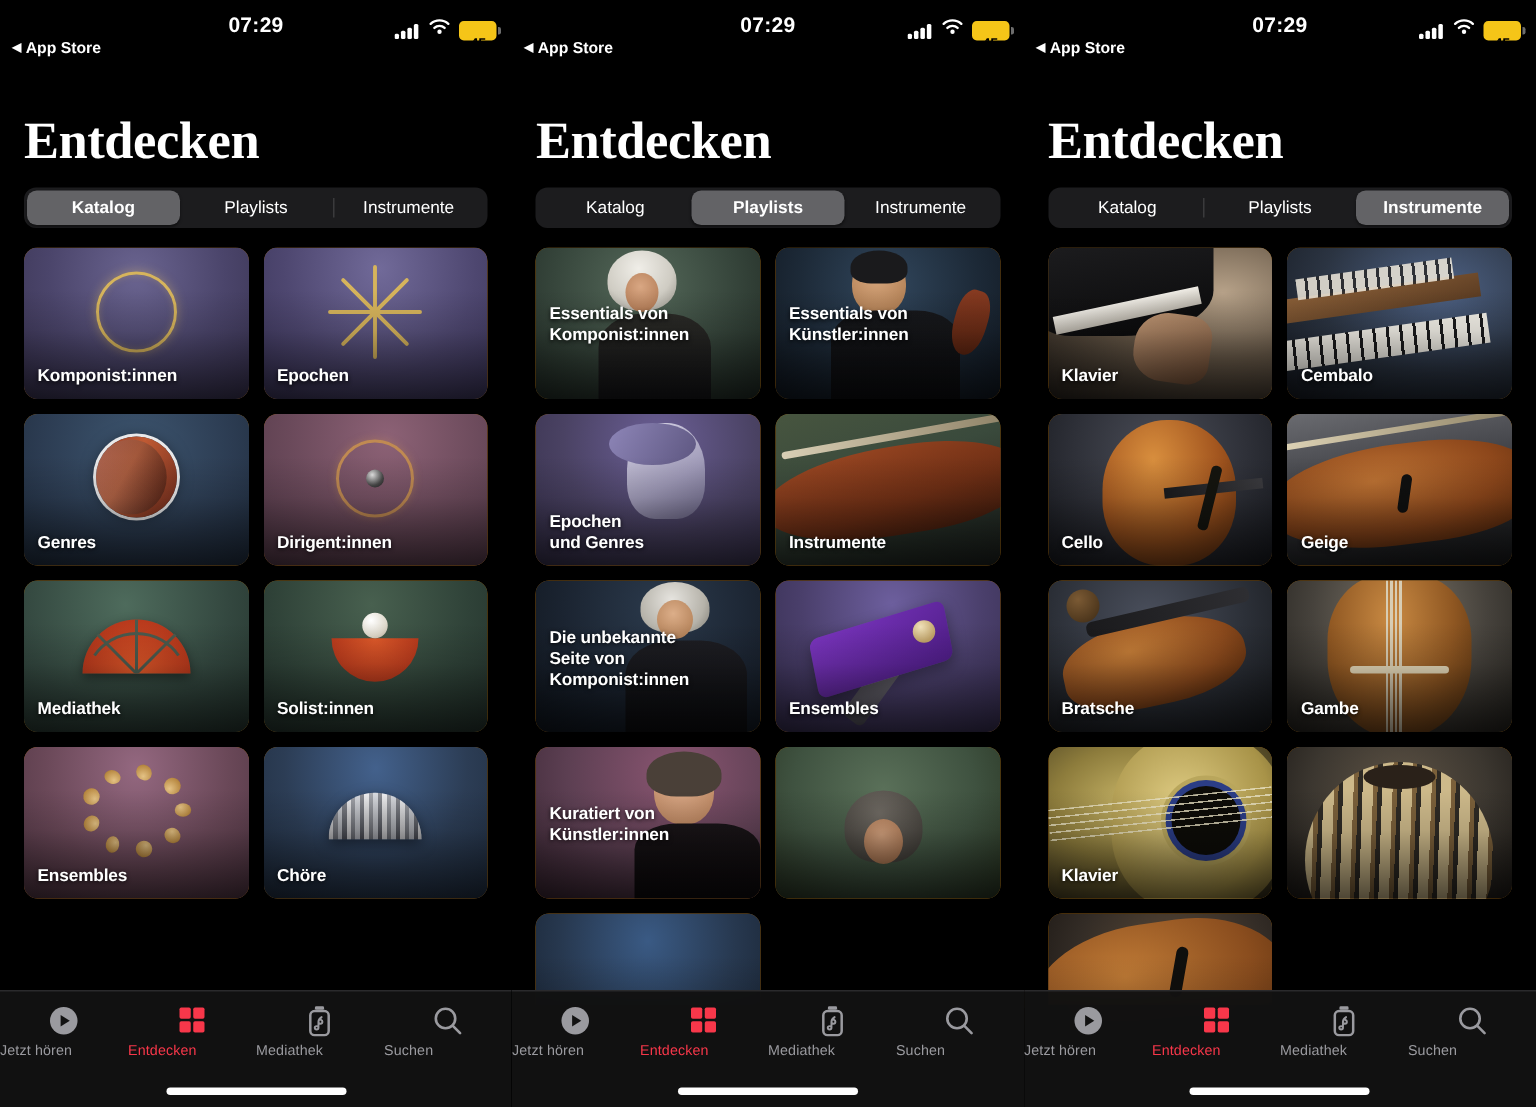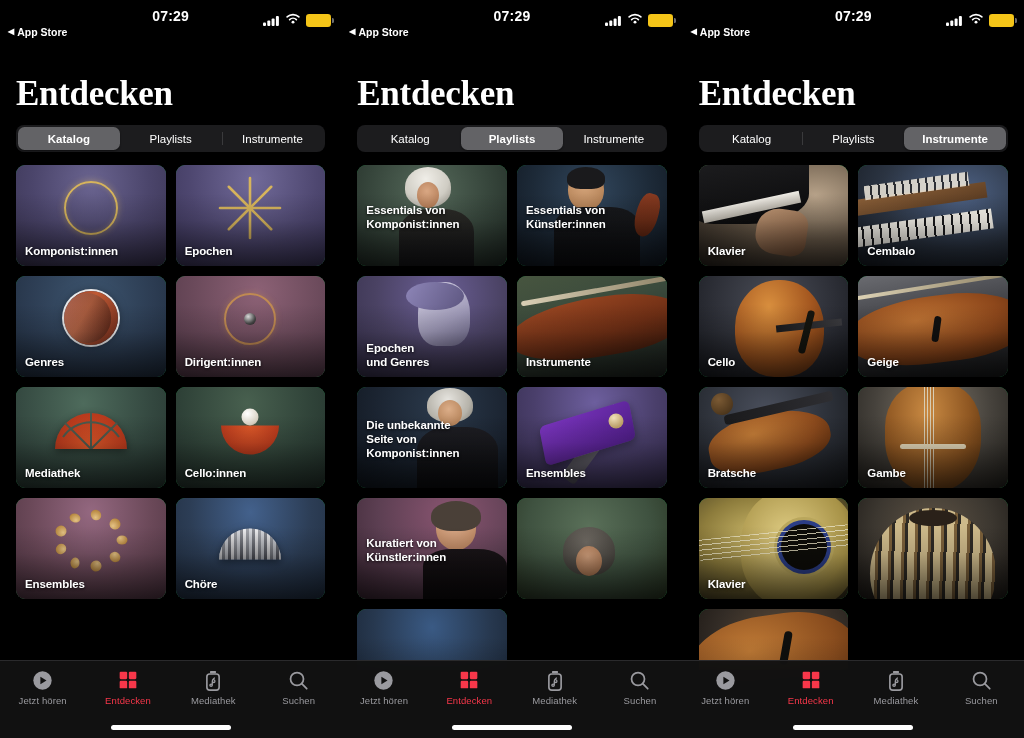--- a/index.html
+++ b/index.html
@@ -112,21 +112,21 @@
   .grid {
     display:grid;
     grid-template-columns:1fr 1fr;
     gap:10px 10px;
   }
   .card {
     position:relative;
     height:101px;
     border-radius:9px;
     overflow:hidden;
-    background:#15803d;
+    background:#a16207;
   }
   .card .art {
     position:absolute; inset:0;
   }
   .card .label {
     position:absolute;
     left:9px; right:6px;
     color:#fff;
     font-size:11.5px;
     font-weight:bold;
@@ -142,21 +142,21 @@
     position:absolute; left:0; right:0; bottom:0;
     height:78px;
     background:rgba(18,18,18,.96);
     backdrop-filter:blur(18px);
     border-top:.5px solid #2a2a2c;
     display:flex;
     padding-top:8px;
   }
   .tab {
     flex:1 1 0;
-    display:flex; flex-direction:column; align-items:center; gap:4px;
+    display:flex; flex-direction:column; gap:4px;
     color:#9a9a9f;
   }
   .tab .tlabel { font-size:9.5px; letter-spacing:.1px; }
   .tab.active { color:#F8374A; }
   .tab .ibox { height:22px; display:flex; align-items:center; justify-content:center; }
   .home-ind {
     position:absolute; left:50%; transform:translateX(-50%);
     bottom:8px; width:120px; height:5px; border-radius:3px; background:#fff;
   }
 
@@ -263,21 +263,21 @@
               <div class="vig"></div>
             </div>
             <div class="label bottom">Mediathek</div>
           </div>
           <div class="card">
             <div class="art" style="background: radial-gradient(at 48% 16%, rgb(72, 96, 79) 0%, rgb(47, 66, 56) 60%, rgb(34, 48, 42) 100%);">
               <div style="position:absolute;left:50%;top:52%;transform:translate(-50%,-50%);width:58px;height:29px;border-radius:0 0 58px 58px;background:radial-gradient(circle at 50% 0%,#e05a2a,#b8391c 75%)"></div>
               <div class="blob" style="left:50%;top:30%;transform:translate(-50%,-50%);width:17px;height:17px;background:radial-gradient(circle at 35% 30%,#fff,#ddd7c9 65%,#b6ae9c)"></div>
               <div class="vig"></div>
             </div>
-            <div class="label bottom">Cello:innen</div>
+            <div class="label bottom">Solist:innen</div>
           </div>
           <div class="card">
             <div class="art" style="background: radial-gradient(at 50% 14%, rgb(148, 104, 128) 0%, rgb(106, 72, 88) 58%, rgb(78, 52, 65) 100%);">
               <div class="blob" style="left:71%;top:42%;transform:translate(-50%,-50%) rotate(0deg);width:11px;height:9px;background:radial-gradient(circle at 35% 30%,#e4c285,#b98a43 70%,#8b6127)"></div>
               <div class="blob" style="left:66.08693330549853%;top:58.712477851850025%;transform:translate(-50%,-50%) rotate(33deg);width:11px;height:10px;background:radial-gradient(circle at 35% 30%,#e4c285,#b98a43 70%,#8b6127)"></div>
               <div class="blob" style="left:53.646611731005535%;top:67.60500157831741%;transform:translate(-50%,-50%) rotate(66deg);width:11px;height:11px;background:radial-gradient(circle at 35% 30%,#e4c285,#b98a43 70%,#8b6127)"></div>
               <div class="blob" style="left:39.50000000000001%;top:64.51666049839541%;transform:translate(-50%,-50%) rotate(99deg);width:11px;height:9px;background:radial-gradient(circle at 35% 30%,#e4c285,#b98a43 70%,#8b6127)"></div>
               <div class="blob" style="left:30.266454963495924%;top:50.89252372646739%;transform:translate(-50%,-50%) rotate(132deg);width:11px;height:10px;background:radial-gradient(circle at 35% 30%,#e4c285,#b98a43 70%,#8b6127)"></div>
               <div class="blob" style="left:30.266454963495924%;top:33.10747627353261%;transform:translate(-50%,-50%) rotate(165deg);width:11px;height:11px;background:radial-gradient(circle at 35% 30%,#e4c285,#b98a43 70%,#8b6127)"></div>
               <div class="blob" style="left:39.49999999999999%;top:19.483339501604604%;transform:translate(-50%,-50%) rotate(198deg);width:11px;height:9px;background:radial-gradient(circle at 35% 30%,#e4c285,#b98a43 70%,#8b6127)"></div>

